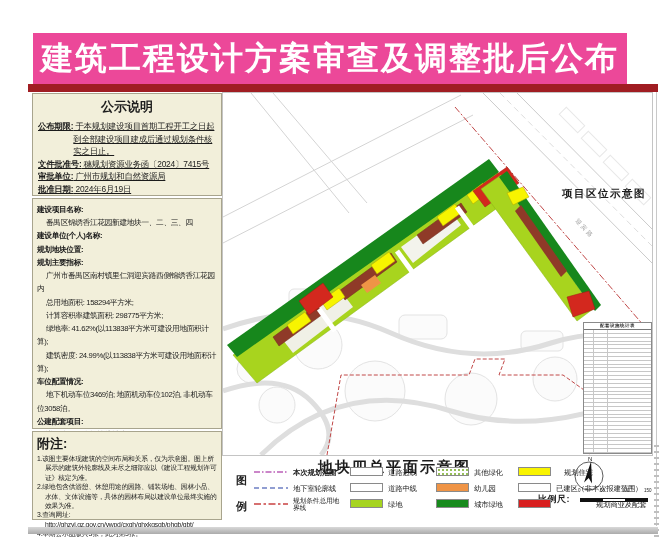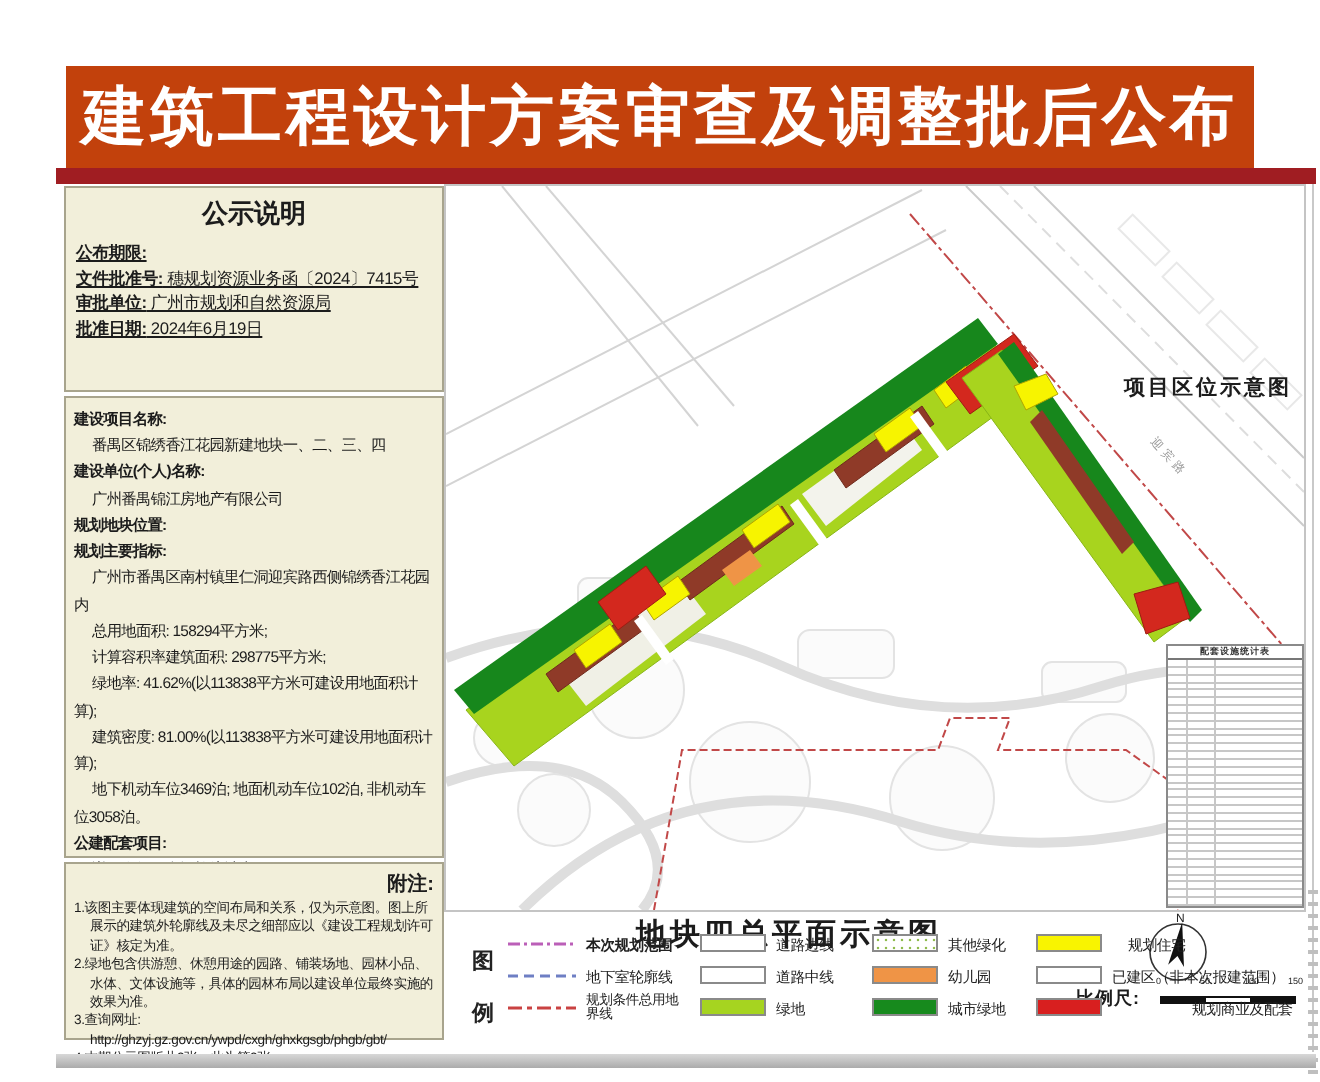--- a/index.html
+++ b/index.html
@@ -2,40 +2,40 @@
 <html><head>
 <meta charset="utf-8">
 <style>
   html,body{margin:0;padding:0;}
   body{width:660px;height:541px;position:relative;background:#ffffff;
        font-family:"Liberation Sans","DejaVu Sans",sans-serif;color:#1c1c1c;
        overflow:hidden;-webkit-font-smoothing:antialiased;}
   .abs{position:absolute;}
 
   
-  .banner{left:33px;top:33px;width:594px;height:51px;background:#c2410c;
+  .banner{left:33px;top:33px;width:594px;height:51px;background:#ec4899;
           display:flex;align-items:center;justify-content:center;}
   .banner h1{margin:0;color:#ffffff;font-size:32px;font-weight:bold;letter-spacing:2px;white-space:nowrap;}
   .banner-strip{left:28px;top:84px;width:630px;height:8px;background:#a01d22;}
 
   
   .panel{background:#f2efda;border:1px solid #a8a48d;box-sizing:border-box;}
   .panel-a{left:32px;top:93px;width:190px;height:103px;padding:3px 5px;}
   .panel-a .ptitle{text-align:center;font-size:13px;font-weight:bold;margin:1px 0 4px 0;}
   .nitem{display:flex;font-size:8.4px;line-height:1.5;letter-spacing:-0.2px;text-decoration:underline;}
   .nitem .lbl{font-weight:bold;white-space:nowrap;flex:0 0 auto;}
   .nitem .val{flex:1 1 auto;}
 
   .panel-b{left:32px;top:198px;width:190px;height:231px;padding:4px 4px;}
   .pline{font-size:7.7px;line-height:1.72;letter-spacing:-0.35px;}
   .pline.bold{font-weight:bold;}
   .pline.ind{text-indent:9px;}
 
   .panel-c{left:32px;top:431px;width:190px;height:89px;padding:3px 4px;}
-  .panel-c .ptitle{font-size:10px;font-weight:bold;margin:0 0 1px 0;text-align:right;}
+  .panel-c .ptitle{font-size:13px;font-weight:bold;margin:0 0 1px 0;text-align:left;}
   .nline{font-size:6.8px;line-height:1.38;letter-spacing:-0.2px;padding-left:8px;text-indent:-8px;}
   .nline.url{padding-left:8px;text-indent:0;word-break:break-all;}
 
   
   .map-frame{left:222px;top:92px;width:431px;height:364px;background:#ffffff;
              border:1px solid #c4c4c4;box-sizing:border-box;}
   .loc-label{left:562px;top:187px;font-size:10.5px;font-weight:bold;letter-spacing:1.5px;white-space:nowrap;}
 
   
   .fac-table{left:583px;top:322px;width:69px;height:132px;background:#ffffff;
@@ -80,48 +80,49 @@
 <div class="abs banner">
   <h1>建筑工程设计方案审查及调整批后公布</h1>
 </div>
 <div class="abs banner-strip"></div>
 
 <div class="abs panel panel-a">
   <div class="ptitle">公示说明</div>
   <div id="notice-items">
       <div class="nitem">
         <span class="lbl">公布期限:</span>
+        <span class="val">&nbsp;于本规划建设项目首期工程开工之日起到全部建设项目建成后通过规划条件核实之日止。</span>
       </div>
       <div class="nitem">
         <span class="lbl">文件批准号:</span>
         <span class="val">&nbsp;穗规划资源业务函〔2024〕7415号</span>
       </div>
       <div class="nitem">
         <span class="lbl">审批单位:</span>
         <span class="val">&nbsp;广州市规划和自然资源局</span>
       </div>
       <div class="nitem">
         <span class="lbl">批准日期:</span>
         <span class="val">&nbsp;2024年6月19日</span>
       </div>
     </div>
 </div>
 
 <div class="abs panel panel-b" id="project-panel">
     <div class="pline bold">建设项目名称:</div>
     <div class="pline ind">番禺区锦绣香江花园新建地块一、二、三、四</div>
     <div class="pline bold">建设单位(个人)名称:</div>
-    <div class="pline ind">广州番禺锦江房地产有限公司</div>
     <div class="pline bold">规划地块位置:</div>
     <div class="pline bold">规划主要指标:</div>
     <div class="pline ind">广州市番禺区南村镇里仁洞迎宾路西侧锦绣香江花园内</div>
     <div class="pline ind">总用地面积: 158294平方米;</div>
     <div class="pline ind">计算容积率建筑面积: 298775平方米;</div>
     <div class="pline ind">绿地率: 41.62%(以113838平方米可建设用地面积计算);</div>
-    <div class="pline ind">建筑密度: 81.00%(以113838平方米可建设用地面积计算);</div>
+    <div class="pline ind">建筑密度: 24.99%(以113838平方米可建设用地面积计算);</div>
+    <div class="pline bold">车位配置情况:</div>
     <div class="pline ind">地下机动车位3469泊; 地面机动车位102泊, 非机动车位3058泊。</div>
     <div class="pline bold">公建配套项目:</div>
     <div class="pline ind">详见右侧配套设施统计表。</div>
   </div>
 
 <div class="abs panel panel-c">
   <div class="ptitle">附注:</div>
   <div id="notes-lines">
       <div class="nline">1.该图主要体现建筑的空间布局和关系，仅为示意图。图上所展示的建筑外轮廓线及未尽之细部应以《建设工程规划许可证》核定为准。</div>
       <div class="nline">2.绿地包含供游憩、休憩用途的园路、铺装场地、园林小品、水体、文体设施等，具体的园林布局以建设单位最终实施的效果为准。</div>

